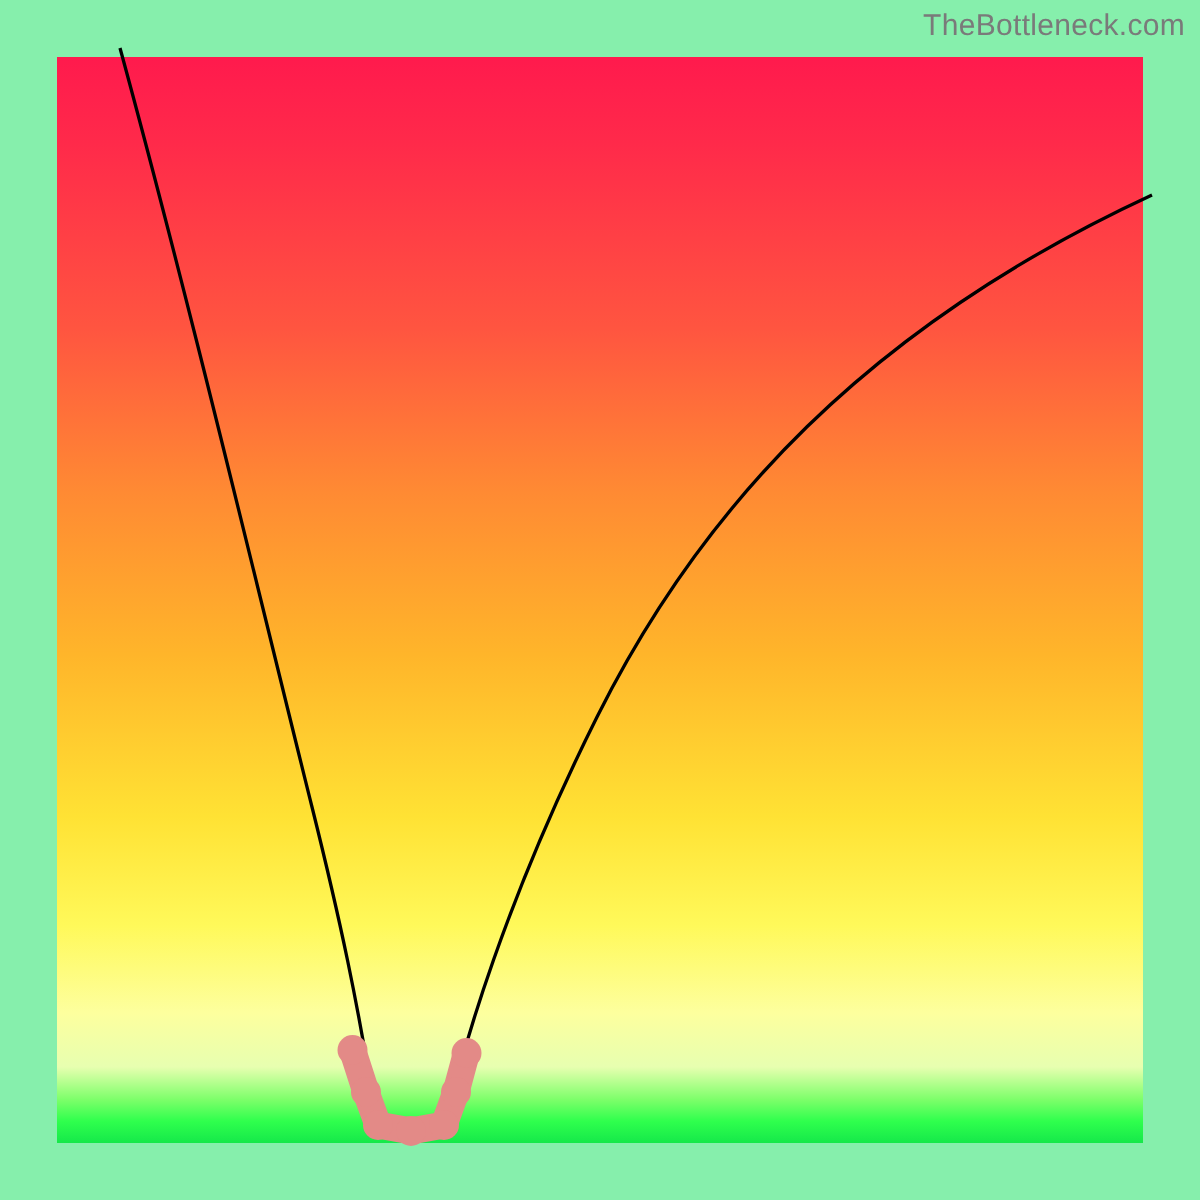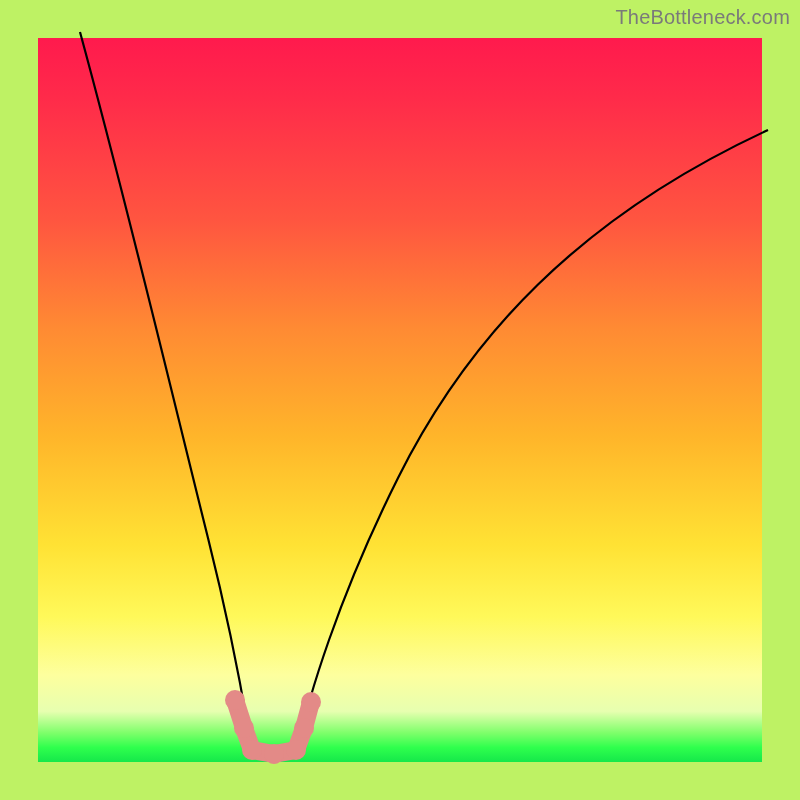--- a/index.html
+++ b/index.html
@@ -10,21 +10,21 @@
     background: #000;
     overflow: hidden;
     font-family: Arial, Helvetica, sans-serif;
   }
   .frame {
     position: absolute;
     left: 0;
     top: 0;
     width: 800px;
     height: 800px;
-    background: #bef264;
+    background: #86efac;
   }
   .plot-area {
     position: absolute;
     left: 38px;
     top: 38px;
     width: 724px;
     height: 724px;
     
     background: linear-gradient(
       to bottom,

